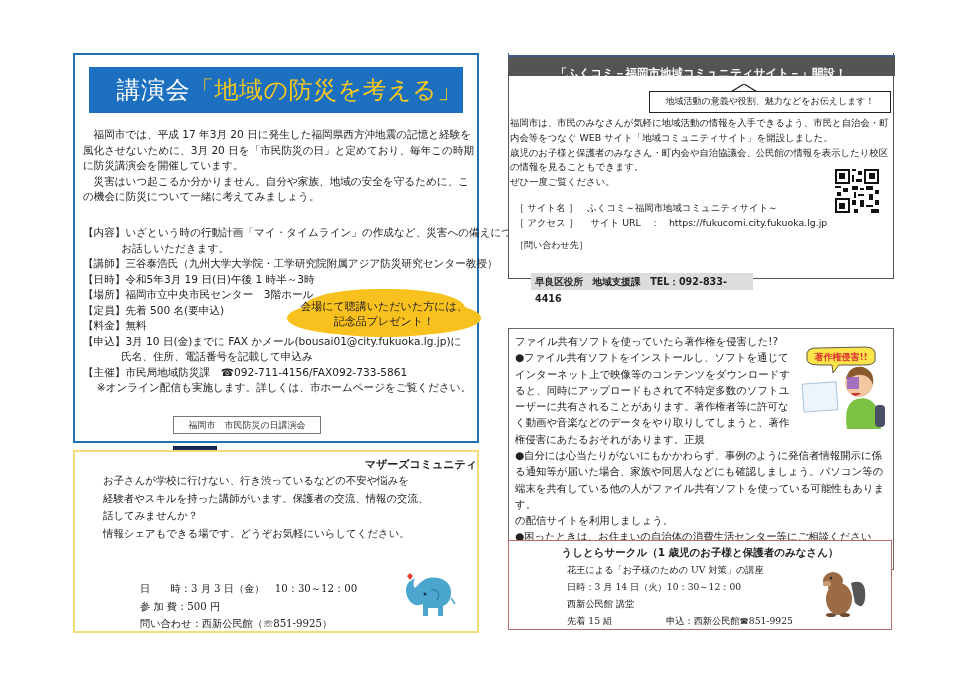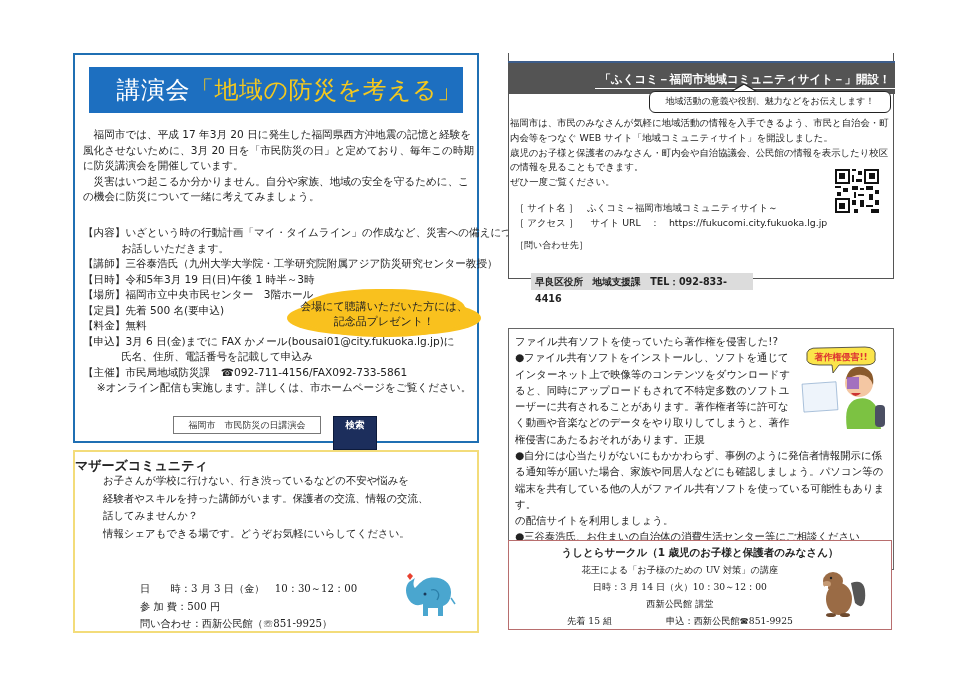--- a/index.html
+++ b/index.html
@@ -16,21 +16,21 @@
     background: #1d6fc0; color: #fff; text-align: center;
     font-size: 24px; line-height: 46px; letter-spacing: 0.5px; padding-left: 26px;
   }
   .lecture-title .em { color: #f4c81e; }
   .lecture-body { position: absolute; left: 8px; top: 72px; width: 392px; font-size: 10.6px; line-height: 15.6px; }
   .lecture-body p.indent { text-indent: 1em; }
   .lecture-info { position: absolute; left: 8px; top: 170px; width: 392px; font-size: 10.6px; line-height: 15.5px; }
   .lecture-info .row { white-space: nowrap; }
   .lecture-info .cont { padding-left: 3.6em; }
   .lecture-info .note { padding-left: 1.3em; }
-  .search-row { position: absolute; left: 98px; top: 361px; display: flex; gap: 12px; }
+  .search-row { position: absolute; left: 98px; top: 361px; display: flex; gap: 12px; flex-direction: column; }
   .search-box {
     width: 148px; height: 18px; border: 1px solid #777; background: #fff;
     font-family: "DejaVu Serif", serif; font-size: 9px; color: #333;
     text-align: center; line-height: 16px;
   }
   .search-btn {
     width: 44px; height: 34px; background: #1c2e5c; color: #fff; border: 1px solid #0d1a3a;
     font-size: 9.5px; font-weight: bold; text-align: center; line-height: 16px;
   }
   .cloud {
@@ -39,39 +39,39 @@
     box-shadow: -18px 4px 0 -6px #f9c11e, 18px 4px 0 -6px #f9c11e, 0 -6px 0 -4px #f9c11e;
     text-align: center; font-size: 11px; line-height: 15px; color: #222; padding-top: 8px;
   }
 
   
   .mothers {
     position: absolute; left: 73px; top: 450px; width: 406px; height: 183px;
     border: 2px solid #f3dc7a; background: #fff;
     font-family: "DejaVu Serif", "Liberation Serif", serif;
   }
-  .mothers-title { position: absolute; left: 0; right: 0; top: 5px; text-align: left; font-weight: bold; font-size: 13px; }
+  .mothers-title { position: absolute; left: 0; right: 0; top: 5px; text-align: right; font-weight: bold; font-size: 11px; }
   .mothers-body { position: absolute; left: 28px; top: 20px; font-size: 10.4px; line-height: 17.5px; white-space: nowrap; }
   .mothers-details { position: absolute; left: 65px; top: 128px; font-size: 10.2px; line-height: 17.5px; white-space: nowrap; }
   .elephant { position: absolute; left: 318px; top: 116px; width: 64px; height: 58px; }
 
   
   .fukucomi {
     position: absolute; left: 508px; top: 53px; width: 386px; height: 226px;
     border: 1.5px solid #555; border-top: none; background: #fff;
   }
   .fukucomi-header {
-    position: absolute; left: -1.5px; top: 8px; width: 387px; height: 33px;
+    position: absolute; left: -1.5px; top: 2px; width: 387px; height: 21px;
     background: #545454; border-top: 2px solid #3d5d8a;
-    color: #fff; text-align: right; font-size: 11.5px; font-weight: bold; line-height: 33px;
+    color: #fff; text-align: center; font-size: 11.5px; font-weight: bold; line-height: 33px;
   }
   .fukucomi-header span { border-bottom: 1px solid #fff; padding: 0 4px 2px; }
   .bubble {
     position: absolute; left: 140px; top: 38px; width: 242px; height: 22px;
-    border: 1.5px solid #222; border-radius: 6px; background: #fff;
+    border: 1.5px solid #222; border-radius: 0; background: #fff;
     font-size: 9px; line-height: 19px; text-align: center;
   }
   .fukucomi-body { position: absolute; left: 1px; top: 63px; width: 384px; font-size: 9.4px; line-height: 14.8px; }
   .fukucomi-site { position: absolute; left: 6px; top: 148px; font-size: 9.4px; line-height: 14.8px; white-space: nowrap; }
   .fukucomi-contact-label { position: absolute; left: 6px; top: 186px; font-size: 9px; }
   .fukucomi-contact {
     position: absolute; left: 22px; top: 202px; width: 222px; height: 17px;
     background: #dcdcdc; font-size: 9.6px; font-weight: bold; line-height: 17px; padding-left: 4px; margin-top: 18px;
   }
   .qr { position: absolute; left: 326px; top: 116px; width: 44px; height: 44px; }
@@ -86,21 +86,21 @@
   .fs-body2 .cont { padding-left: 0.7em; }
   .fs-illust { position: absolute; left: 290px; top: 14px; width: 86px; height: 86px; }
 
   
   .ushitora {
     position: absolute; left: 508px; top: 540px; width: 384px; height: 90px;
     border: 1.5px solid #b86e6e; background: #fff;
     font-family: "DejaVu Serif", "Liberation Serif", serif;
   }
   .ushi-title { position: absolute; left: 0; right: 0; top: 5px; text-align: center; font-size: 10.5px; font-weight: bold; font-family: "DejaVu Sans", sans-serif; }
-  .ushi-body { position: absolute; left: 58px; top: 20px; font-size: 9.2px; line-height: 17px; white-space: nowrap; text-align: center; }
+  .ushi-body { position: absolute; left: 58px; top: 20px; font-size: 9.2px; line-height: 17px; white-space: nowrap; }
   .ushi-body .gap { display: inline-block; width: 54px; }
   .beaver { position: absolute; left: 308px; top: 22px; width: 52px; height: 56px; }
 </style>
 </head>
 <body>
 
 <section class="lecture">
   <div class="lecture-title">
     <span>講演会</span><span class="em">「地域の防災を考える」</span>
   </div>
@@ -109,21 +109,21 @@
     <p class="indent">災害はいつ起こるか分かりません。自分や家族、地域の安全を守るために、この機会に防災について一緒に考えてみましょう。</p>
   </div>
   <div class="lecture-info">
     <div class="row"><span>【内容】</span><span>いざという時の行動計画「マイ・タイムライン」の作成など、災害への備えについて</span></div>
     <div class="row cont"><span>お話しいただきます。</span></div>
     <div class="row"><span>【講師】</span><span>三谷泰浩氏（九州大学大学院・工学研究院附属アジア防災研究センター教授）</span></div>
     <div class="row"><span>【日時】</span><span>令和5年3月 19 日(日)午後 1 時半～3時</span></div>
     <div class="row"><span>【場所】</span><span>福岡市立中央市民センター　3階ホール</span></div>
     <div class="row"><span>【定員】</span><span>先着 500 名(要申込)</span></div>
     <div class="row"><span>【料金】</span><span>無料</span></div>
-    <div class="row"><span>【申込】</span><span>3月 6 日(金)までに FAX かメール(bousai01@city.fukuoka.lg.jp)に</span></div>
+    <div class="row"><span>【申込】</span><span>3月 10 日(金)までに FAX かメール(bousai01@city.fukuoka.lg.jp)に</span></div>
     <div class="row cont"><span>氏名、住所、電話番号を記載して申込み</span></div>
     <div class="row"><span>【主催】</span><span>市民局地域防災課　☎092-711-4156/FAX092-733-5861</span></div>
     <div class="row note">※オンライン配信も実施します。詳しくは、市ホームページをご覧ください。</div>
   </div>
   <div class="cloud">
     <div>会場にて聴講いただいた方には、</div>
     <div>記念品プレゼント！</div>
   </div>
   <div class="search-row">
     <div class="search-box">福岡市　市民防災の日講演会</div>
@@ -207,21 +207,21 @@
 </section>
 
 <section class="filesharing">
   <div class="fs-body">
     <p>ファイル共有ソフトを使っていたら著作権を侵害した!?</p>
     <p>●ファイル共有ソフトをインストールし、ソフトを通じてインターネット上で映像等のコンテンツをダウンロードすると、同時にアップロードもされて不特定多数のソフトユーザーに共有されることがあります。著作権者等に許可なく動画や音楽などのデータをやり取りしてしまうと、著作権侵害にあたるおそれがあります。正規</p>
   </div>
   <div class="fs-body2">
     <p>●自分には心当たりがないにもかかわらず、事例のように発信者情報開示に係る通知等が届いた場合、家族や同居人などにも確認しましょう。パソコン等の端末を共有している他の人がファイル共有ソフトを使っている可能性もあります。</p>
     <p>の配信サイトを利用しましょう。</p>
-    <p>●三谷泰浩氏、お住まいの自治体の消費生活センター等にご相談ください</p>
+    <p>●困ったときは、お住まいの自治体の消費生活センター等にご相談ください</p>
     <p class="cont">（消費者ホットライン188）。</p>
   </div>
   <svg class="fs-illust" viewBox="0 0 86 86">
     <path d="M8 14 Q6 4 20 5 L66 4 Q78 4 76 14 Q78 22 66 22 L40 22 L34 30 L33 22 L20 22 Q6 22 8 14z" fill="#fbe44a" stroke="#333" stroke-width="0.8"></path>
     <text x="42" y="17" font-size="9" text-anchor="middle" fill="#d33" font-family="DejaVu Sans, sans-serif" font-weight="bold">著作権侵害!!</text>
     <rect x="4" y="40" width="34" height="28" fill="#eef4fb" stroke="#7a9ec4" stroke-width="0.6" transform="rotate(-4 20 54)"></rect>
     <path d="M48 86 Q44 60 58 56 Q74 52 80 70 L82 86z" fill="#7cc242"></path>
     <circle cx="60" cy="40" r="14" fill="#f4c7a3"></circle>
     <path d="M47 36 Q50 22 64 24 Q76 28 74 42 Q70 30 58 32z" fill="#8a5a2c"></path>
     <rect x="48" y="34" width="12" height="12" fill="#8e5ac6" opacity="0.8"></rect>

